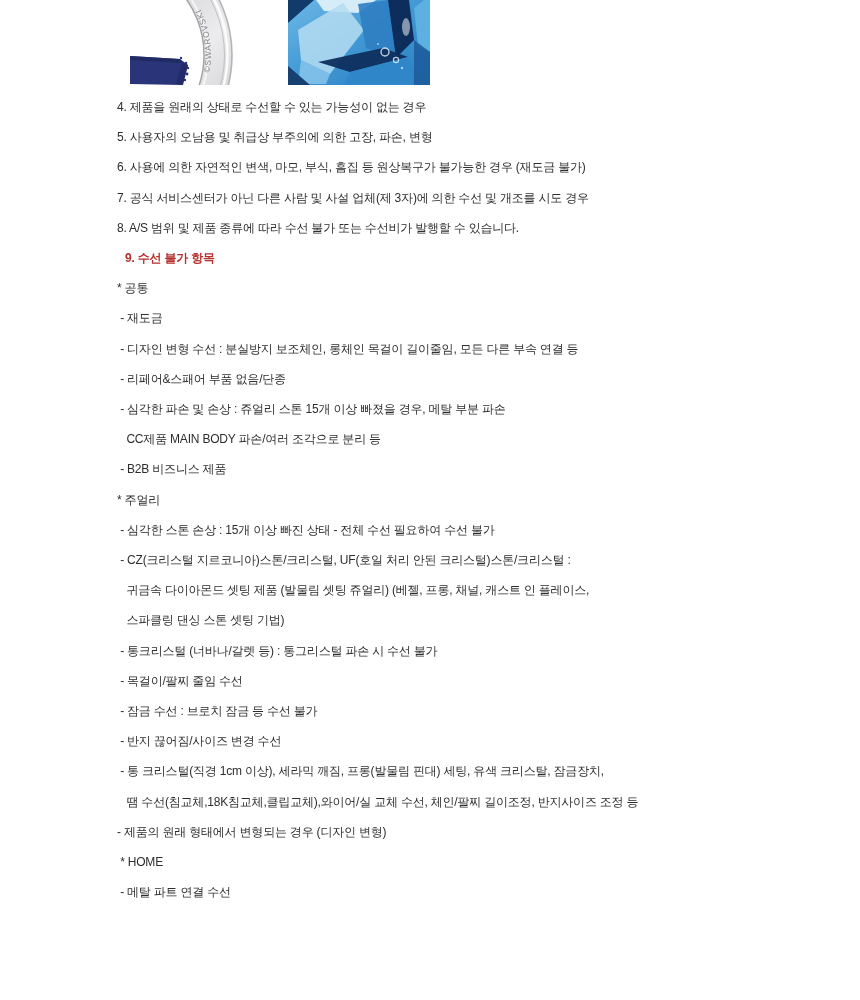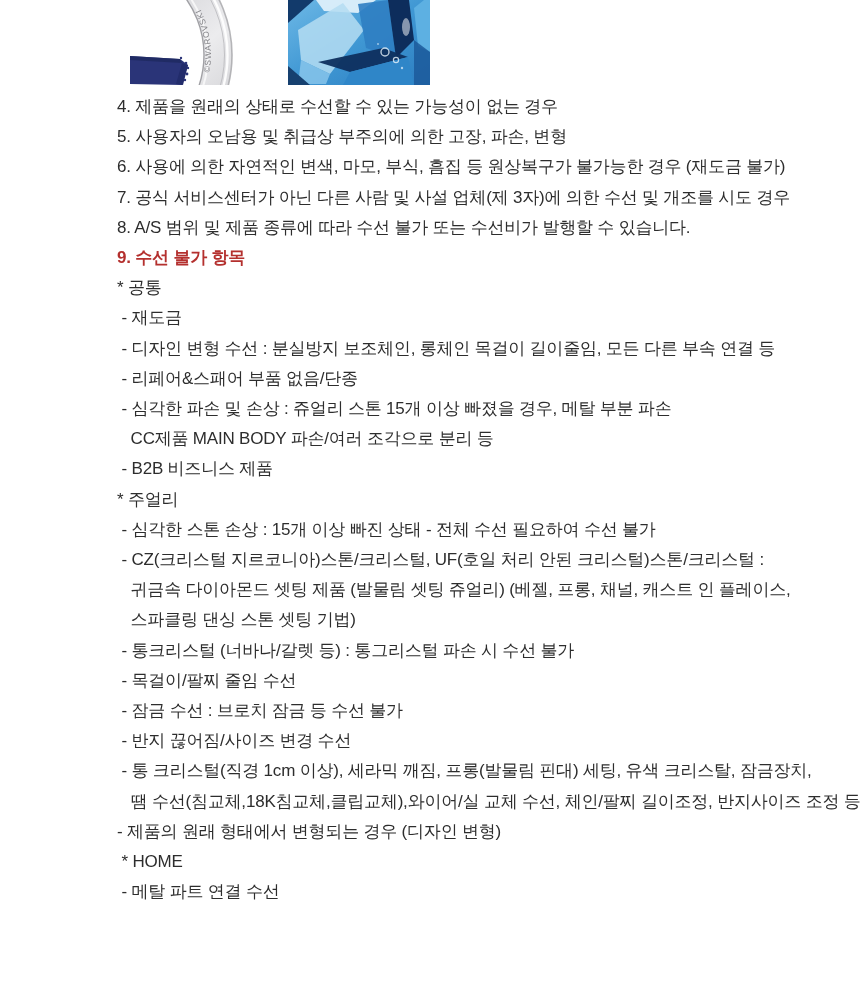--- a/index.html
+++ b/index.html
@@ -34,28 +34,28 @@
   .doc {
     position: absolute;
     left: 0;
     top: 92px;
     width: 860px;
     padding-left: 117px;
     box-sizing: border-box;
   }
   .line {
     white-space: pre;
-    font-size: 17px;
+    font-size: 12px;
     line-height: 30.2px;
     letter-spacing: -0.2px;
     color: #2d2d2d;
     font-weight: 400;
   }
   .line.bold { font-weight: 400; }
-  .line.red-bold { font-weight: 700; color: #b4302e; }
+  .line.red-bold { font-weight: 700; color: #b4302e; margin-left: 8px; }
 </style>
 </head>
 <body>
 
 <div class="page">
 
   <div class="hero">
 
     <svg class="photo" width="155" height="85" viewBox="0 0 155 85">
       <defs>

